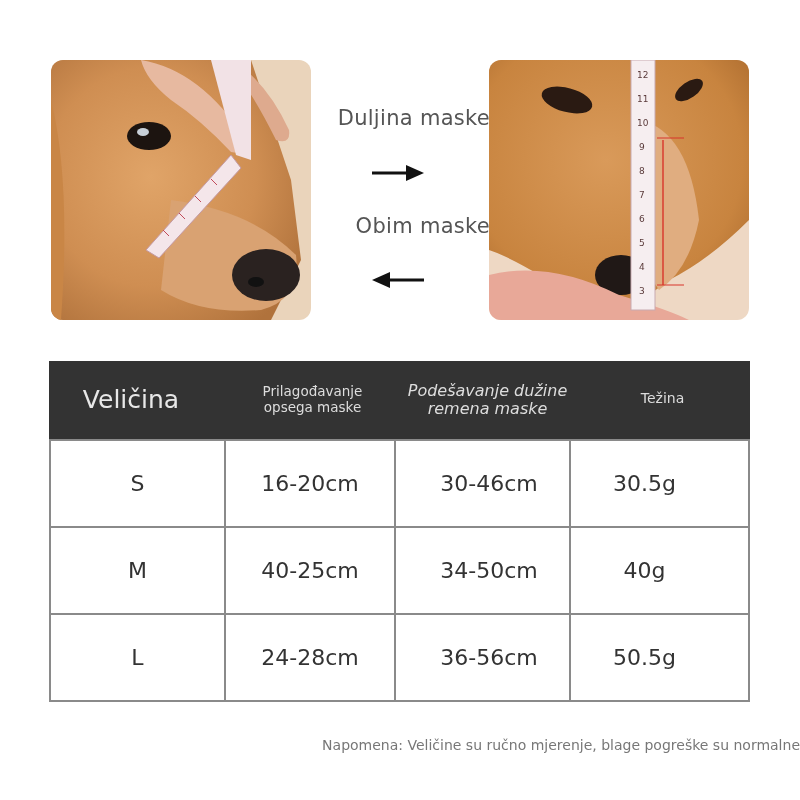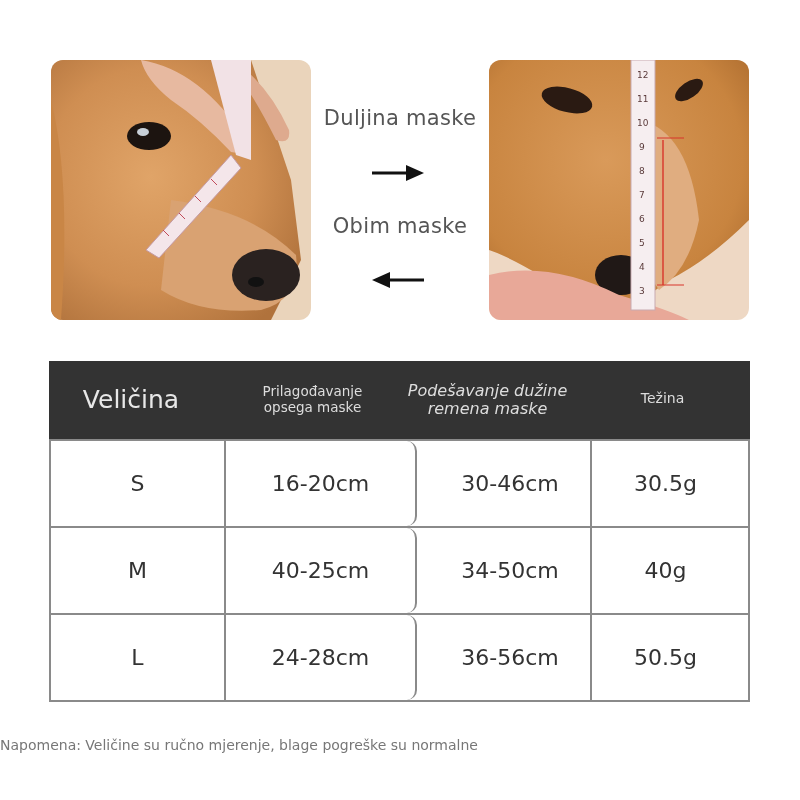--- a/index.html
+++ b/index.html
@@ -8,21 +8,21 @@
     font-family: "DejaVu Sans", "Liberation Sans", sans-serif;
   }
   .photo {
     position: absolute; width: 260px; height: 260px; top: 60px; border-radius: 12px; overflow: hidden;
   }
   .photo svg { display: block; width: 100%; height: 100%; }
   #photo-left { left: 51px; }
   #photo-right { left: 489px; }
 
   .label {
-    position: absolute; width: 180px; left: 310px; text-align: center;
+    position: absolute; width: 180px; left: 310px; text-align: right;
     font-size: 21px; color: #555555; letter-spacing: 0.3px;
   }
   #label-length { top: 106px; }
   #label-circ { top: 214px; }
   .arrow { position: absolute; left: 370px; width: 56px; height: 20px; }
   #arrow-right { top: 163px; }
   #arrow-left { top: 270px; }
 
   .size-table {
     position: absolute; left: 49px; top: 361px; width: 701px;
@@ -40,26 +40,26 @@
 
   .tbody { border-left: 2px solid #8a8a8a; border-right: 2px solid #8a8a8a; }
   .tr { display: flex; height: 85px; border-top: 2px solid #8a8a8a; }
   .tr:last-child { border-bottom: 2px solid #8a8a8a; }
   .td {
     display: flex; align-items: center; justify-content: center;
     font-size: 22px; color: #333333; border-right: 2px solid #8a8a8a; box-sizing: border-box;
   }
   .td:last-child { border-right: none; }
   .td.c0 { width: 175px; }
-  .td.c1 { width: 191px; border-radius: 10px; }
+  .td.c1 { width: 170px; }
   .td.c2 { width: 175px; padding-left: 13px; }
   .td.c3 { width: 147px; }
 
   .footnote {
-    position: absolute; top: 737px; left: 0; width: 800px; text-align: left;
+    position: absolute; top: 737px; left: 0; width: 800px; text-align: right;
     font-size: 14px; color: #777777;
   }
 </style>
 </head>
 <body>
 
 <div class="photo" id="photo-left">
   <svg viewBox="0 0 260 260">
     <defs>
       <radialGradient id="furL" cx="40%" cy="45%" r="70%">

